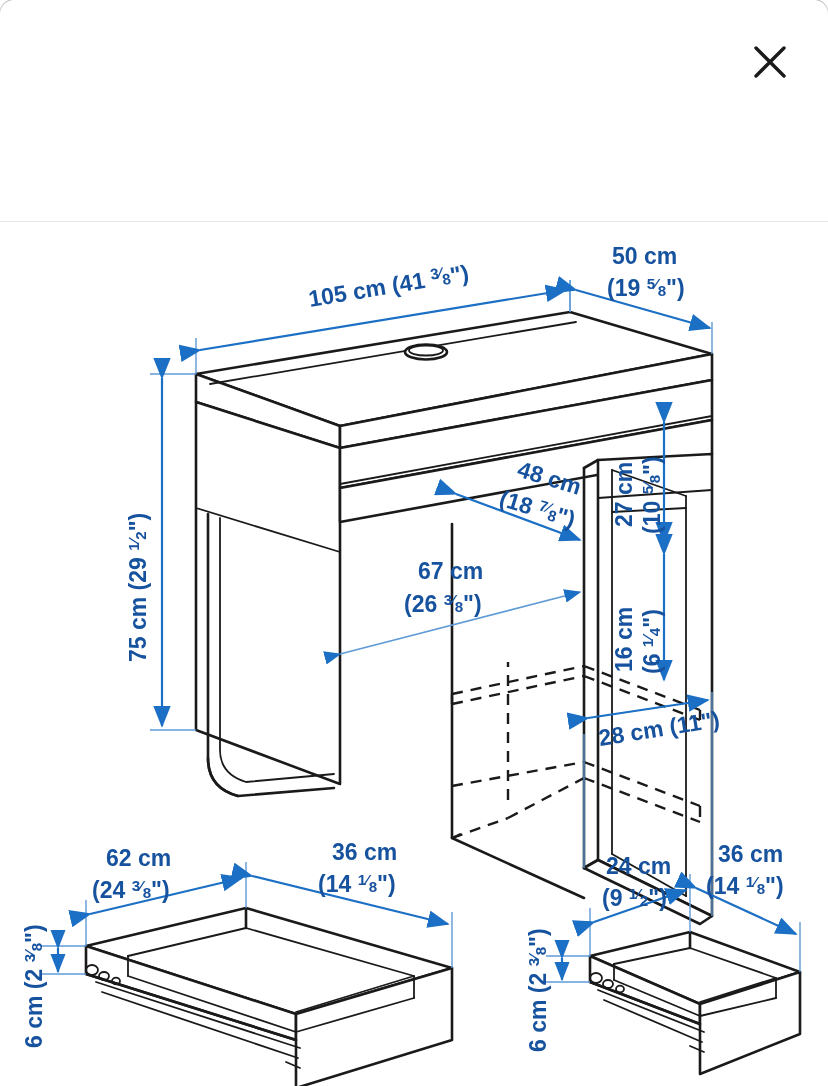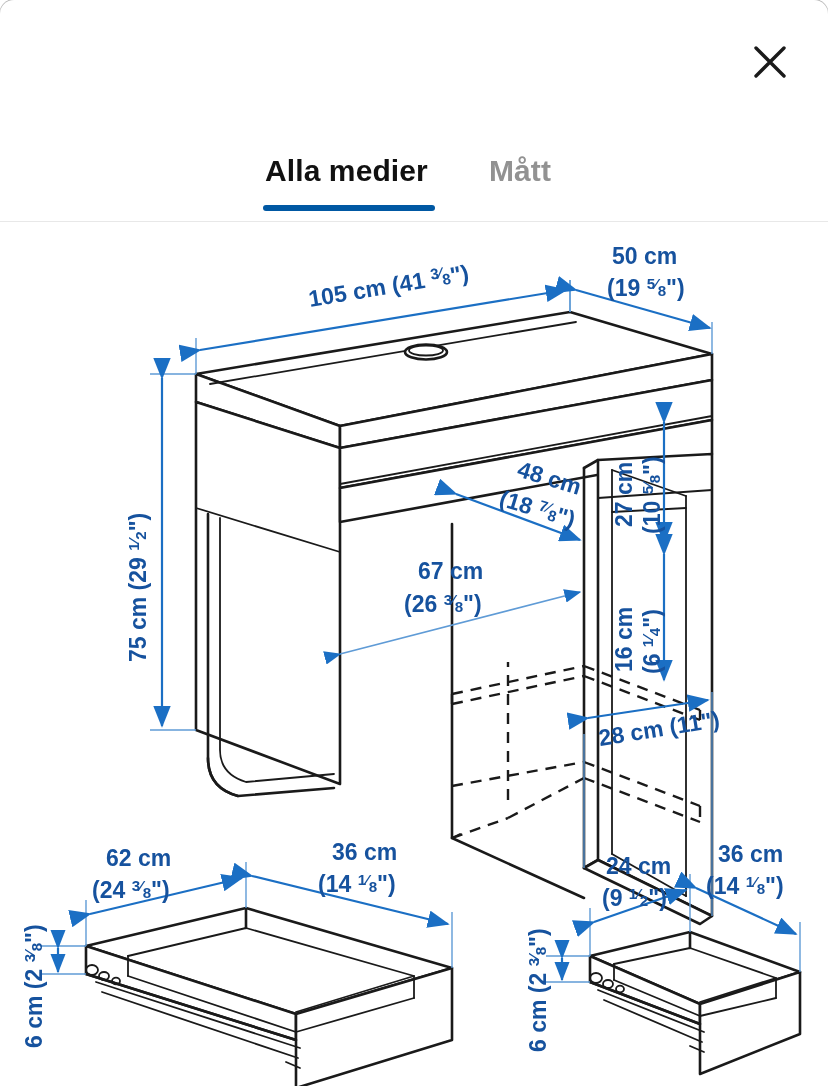--- a/index.html
+++ b/index.html
@@ -135,29 +135,20 @@
   <div id="header">
 
     <button id="close-btn" aria-label="close">
       <span>
         <svg width="36" height="36" viewBox="0 0 36 36">
           <path d="M4 4 L32 32 M32 4 L4 32" stroke="#1a1a1a" stroke-width="3.4" stroke-linecap="round" fill="none"></path>
         </svg>
       </span>
     </button>
 
-    <div id="tabs">
-      <div class="tab active" id="tab-alla-medier">
-        <span>Alla medier</span>
-      </div>
-      <div class="tab inactive" id="tab-matt">
-        <span>Mått</span>
-      </div>
-      <div id="tab-underline"></div>
-    </div>
 
     <div id="header-divider"></div>
   </div>
 
   <div id="media-body">
     <svg id="diagram-svg" viewBox="0 0 828 864">
 
       <defs>
         <marker id="ah" markerWidth="10" markerHeight="8" refX="9.2" refY="4" orient="auto">
           <path d="M0,0 L10,4 L0,8 z" class="dim-arrow"></path>

